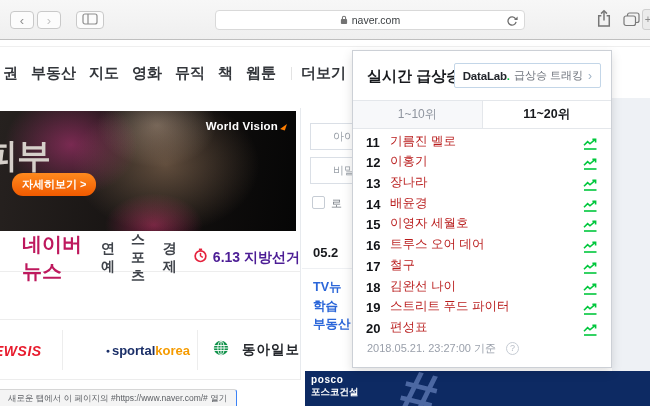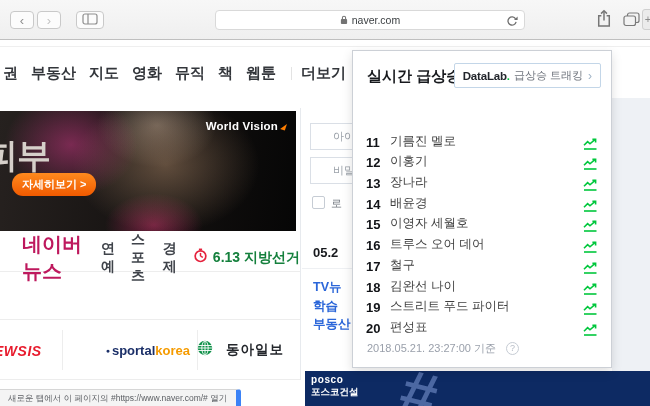--- a/index.html
+++ b/index.html
@@ -50,35 +50,35 @@
 .input-id{top:11px}
 .input-pw{top:45px}
 .keep-box{position:absolute;left:10px;top:84px;width:13px;height:13px;border:1px solid #c6ccd4;border-radius:2px;background:#fff}
 .keep-label{position:absolute;left:29px;top:84px;font-size:11px;color:#767b83}
 
 
 .news-bar{position:absolute;left:0;top:244px;width:300px;height:28px;border-bottom:1px solid #ededed;display:flex;align-items:center;padding-left:22px}
 .news-brand{font-size:20px;font-weight:800;color:#be185d;margin-right:16px;cursor:pointer}
 .news-link{font-size:14px;font-weight:600;color:#3f434a;margin-right:16px;cursor:pointer}
 .election{display:flex;align-items:center;gap:5px;cursor:pointer}
-.election-label{font-size:14px;font-weight:800;color:#15803d;white-space:nowrap}
+.election-label{font-size:14px;font-weight:800;color:#4c1d95;white-space:nowrap}
 
 
 .toolbar{position:absolute;left:0;top:272px;width:300px;height:48px;border-bottom:1px solid #ededed}
 
 
 .press-row{position:absolute;left:0;top:320px;width:300px;height:60px;border-bottom:1px solid #ededed;background:#fff}
 .press-div1{position:absolute;left:62px;top:10px;width:1px;height:40px;background:#ededed}
 .press-div2{position:absolute;left:197px;top:10px;width:1px;height:40px;background:#ededed}
 .press-newsis{position:absolute;left:-6px;top:23px;font-size:14px;font-weight:800;font-style:italic;color:#e81b2d;letter-spacing:.5px;cursor:pointer}
 .press-sportal{position:absolute;left:56px;top:23px;width:134px;display:flex;align-items:center;justify-content:flex-end;cursor:pointer}
 .sp-dot{font-size:7px;color:#1b2f68;margin-right:2px}
 .sp-a{font-size:13px;font-weight:800;color:#1b2f68}
 .sp-b{font-size:13px;font-weight:800;color:#f59b00}
-.press-donga{position:absolute;left:197px;top:20px;width:103px;display:flex;align-items:center;justify-content:flex-start;gap:13px;cursor:pointer}
+.press-donga{position:absolute;left:197px;top:20px;width:103px;display:flex;align-items:center;justify-content:flex-end;gap:13px;cursor:pointer}
 .donga-text{font-size:13.5px;font-weight:800;color:#23262b;letter-spacing:1px}
 
 
 .rc-date{position:absolute;left:313px;top:245px;font-size:13px;font-weight:800;color:#17191d;white-space:nowrap}
 .rc-divider{position:absolute;left:302px;top:268px;width:310px;height:1px;background:#eef0f3}
 .rc-links{position:absolute;left:313px;top:279px}
 .rc-link{height:18.5px;font-size:12.5px;font-weight:700;color:#2b66d9;white-space:nowrap;cursor:pointer}
 
 
 .gray-strip{position:absolute;left:612px;top:98px;width:38px;height:273px;background:#eef1f5}
@@ -90,35 +90,35 @@
 .dl-brand{font-size:11.5px;font-weight:800;color:#22252b;letter-spacing:-.2px}
 .dl-dot{font-size:11.5px;font-weight:800;color:#00c73c}
 .dl-label{font-size:11px;color:#70757e;margin-left:4px}
 .dl-chev{font-size:12px;color:#9fb3c6;margin-left:5px}
 .ptabs{position:absolute;left:0;top:49px;width:100%;height:29px;display:flex;border-top:1px solid #e4e7eb;border-bottom:1px solid #e4e7eb}
 .ptab{flex:1;line-height:27px;text-align:center;font-size:12px;color:#8e949e;background:#f7f8fa;cursor:pointer}
 .ptab.active{background:#fff;color:#17191d;font-weight:700;font-size:12.5px;border-left:1px solid #e4e7eb}
 .plist{position:absolute;left:0;top:78px;width:100%;padding:0 13px}
 .tr-row{height:20.7px;display:flex;align-items:flex-end;cursor:pointer}
 .tr-rank{width:24px;font-size:13px;font-weight:800;color:#121418}
-.tr-title{flex:1;font-size:12.5px;color:#404040;white-space:nowrap;overflow:hidden}
+.tr-title{flex:1;font-size:12.5px;color:#b91c1c;white-space:nowrap;overflow:hidden}
 .tr-icon{width:15px;height:12px;display:inline-flex}
 .p-footer{position:absolute;left:14px;top:290px;display:flex;align-items:center;gap:10px}
 .p-time{font-size:11px;color:#9aa0ab;white-space:nowrap}
 .q-circle{width:13px;height:13px;border:1px solid #c6ccd4;border-radius:50%;font-size:9px;color:#b6bcc6;line-height:11px;text-align:center;cursor:pointer}
 
 
 .posco-ad{position:absolute;left:305px;top:371px;width:345px;height:35px;background:#0d2a63;overflow:hidden;z-index:5;cursor:pointer}
 .ad-logo{position:absolute;left:6px;top:3px;color:#fff}
 .ad-l1{font-size:10px;font-weight:800;letter-spacing:.6px;line-height:1.15}
 .ad-l2{font-size:9.5px;font-weight:700;line-height:1.25}
 .ad-hash{position:absolute;left:95px;top:-14px;font-size:64px;font-weight:800;font-style:italic;color:rgba(140,165,225,.5);transform:rotate(14deg)}
 
 
-.status-bar{position:absolute;left:0;top:389px;height:17px;background:#f4f4f4;border-top:1px solid #d6d6d6;border-right:5px solid #3b82f6;border-top-right-radius:3px;padding:3px 9px 0 8px;font-size:8.5px;color:#5b5e63;white-space:nowrap;z-index:30}
+.status-bar{position:absolute;left:0;top:389px;height:17px;background:#f4f4f4;border-top:1px solid #d6d6d6;border-right:1px solid #3b82f6;border-top-right-radius:3px;padding:3px 9px 0 8px;font-size:8.5px;color:#5b5e63;white-space:nowrap;z-index:30}
 </style>
 </head>
 <body>
 
 <div class="screen">
 
   <div class="chrome">
     <button class="chrome-btn btn-back">‹</button>
     <button class="chrome-btn btn-fwd">›</button>
     <button class="chrome-btn btn-sidebar">
@@ -248,20 +248,24 @@
   <div class="gray-strip"></div>
 
   <div class="popup">
     <div class="p-title">실시간 급상승</div>
     <button class="datalab">
       <span class="dl-brand">DataLab</span>
       <span class="dl-dot">.</span>
       <span class="dl-label">급상승 트래킹</span>
       <span class="dl-chev">›</span>
     </button>
+    <div class="ptabs">
+        <div class="ptab">1~10위</div>
+        <div class="ptab active">11~20위</div>
+      </div>
     <div class="plist">
         <div class="tr-row">
           <span class="tr-rank">11</span>
           <span class="tr-title">기름진 멜로</span>
           <span class="tr-icon">
             <svg width="15" height="12" viewBox="0 0 15 12">
               <polyline points="1,7.2 4.6,3.6 7,5.8 12.2,1.4" fill="none" stroke="#00c73c" stroke-width="1.6"></polyline>
               <polyline points="9.4,1.4 12.6,1.4 12.6,4.4" fill="none" stroke="#00c73c" stroke-width="1.6"></polyline>
               <line x1="1" y1="11" x2="13.5" y2="11" stroke="#00c73c" stroke-width="1.6"></line>
             </svg>

